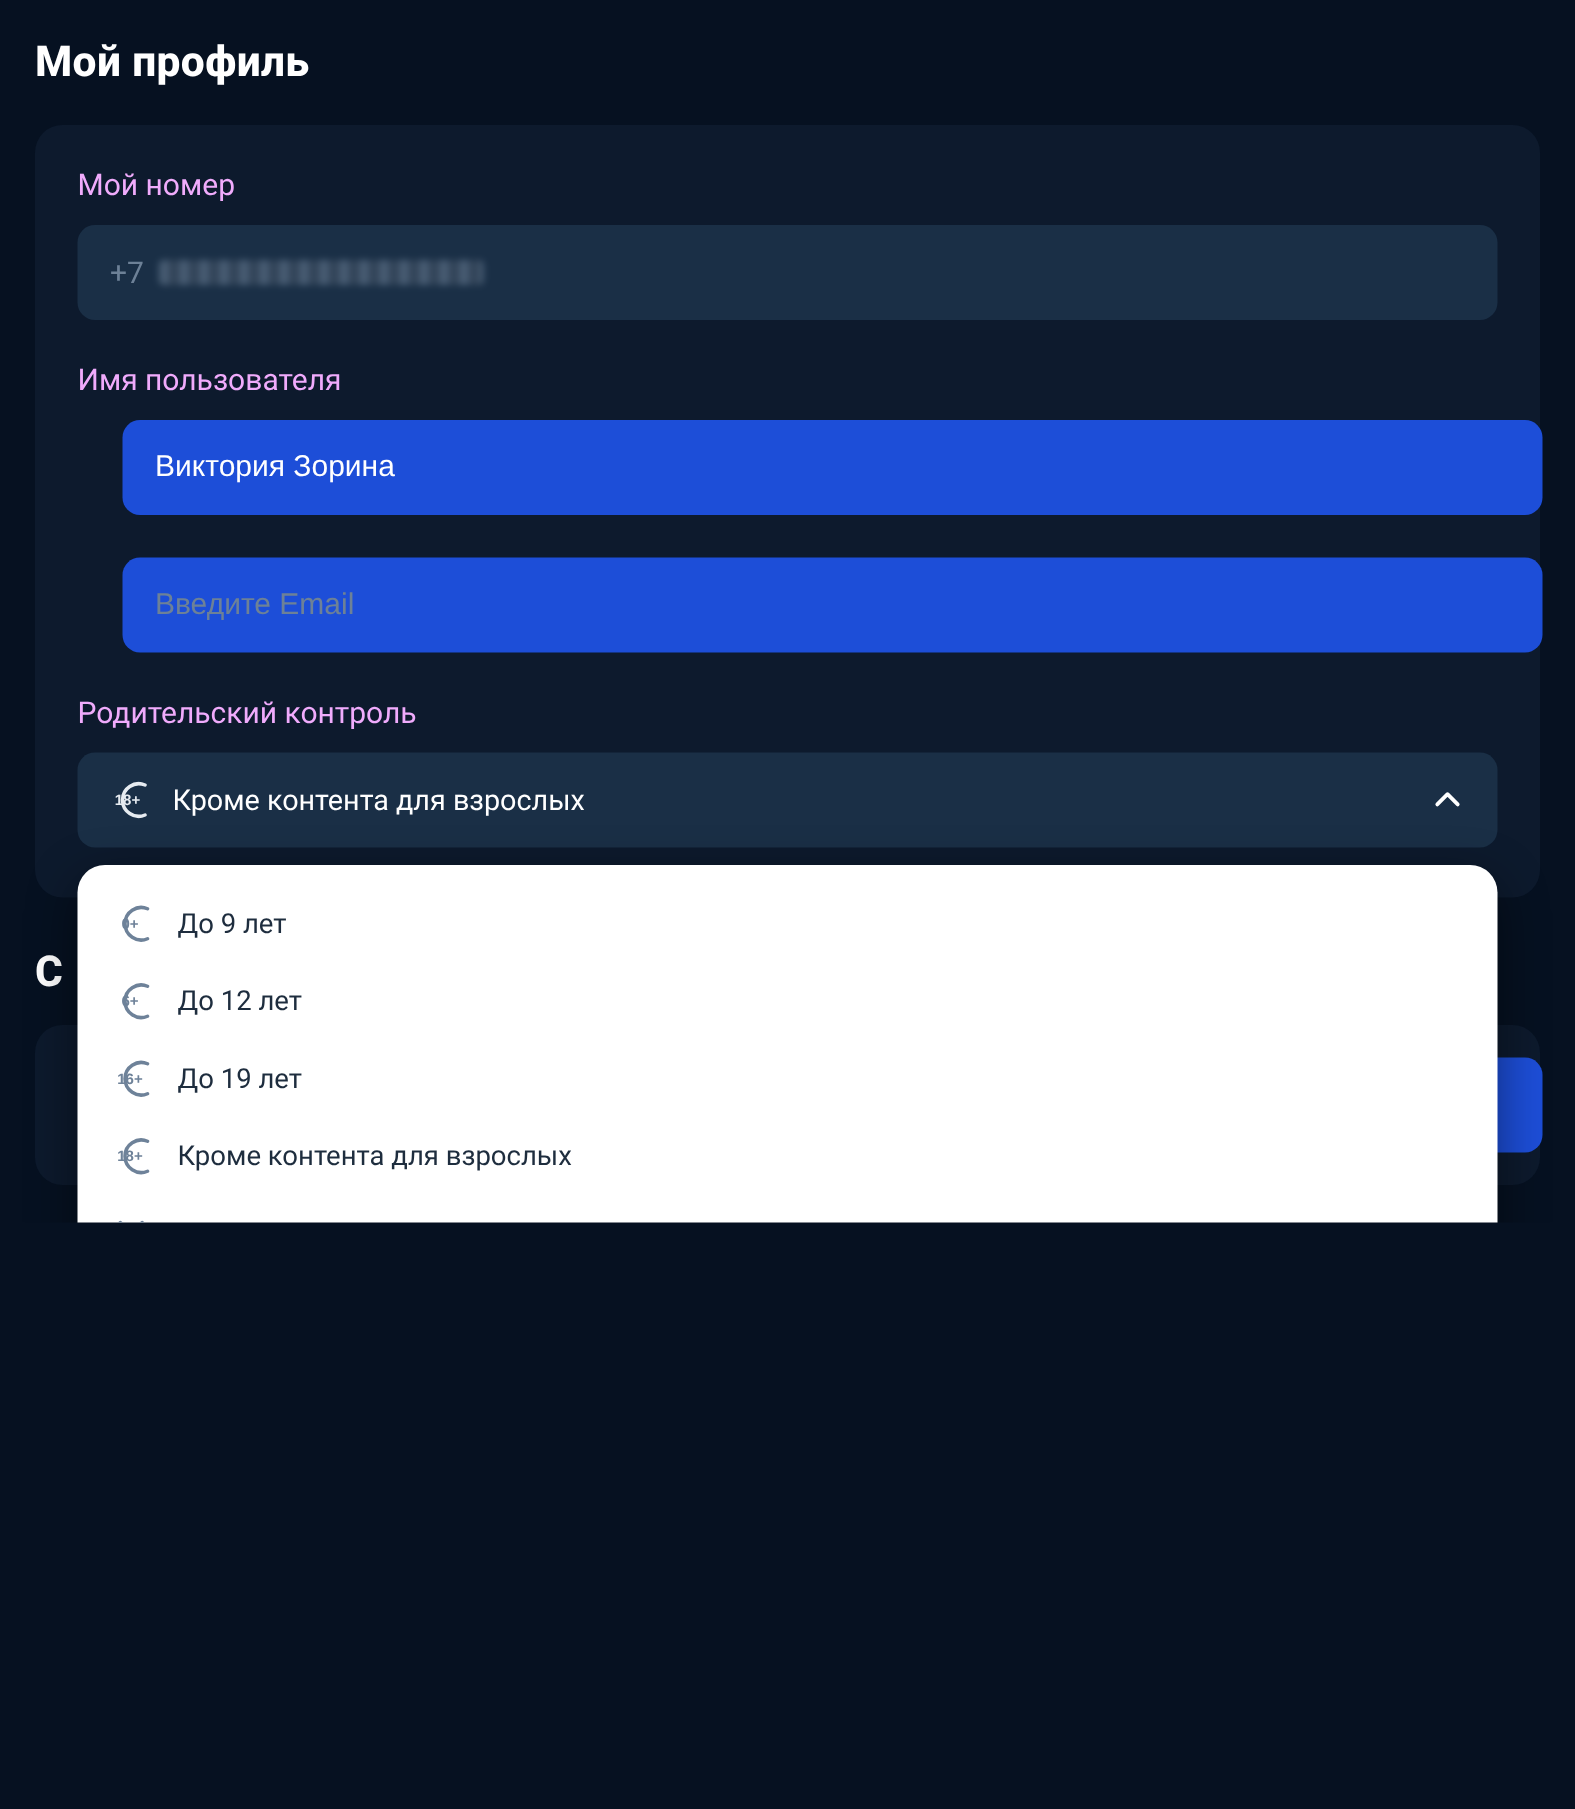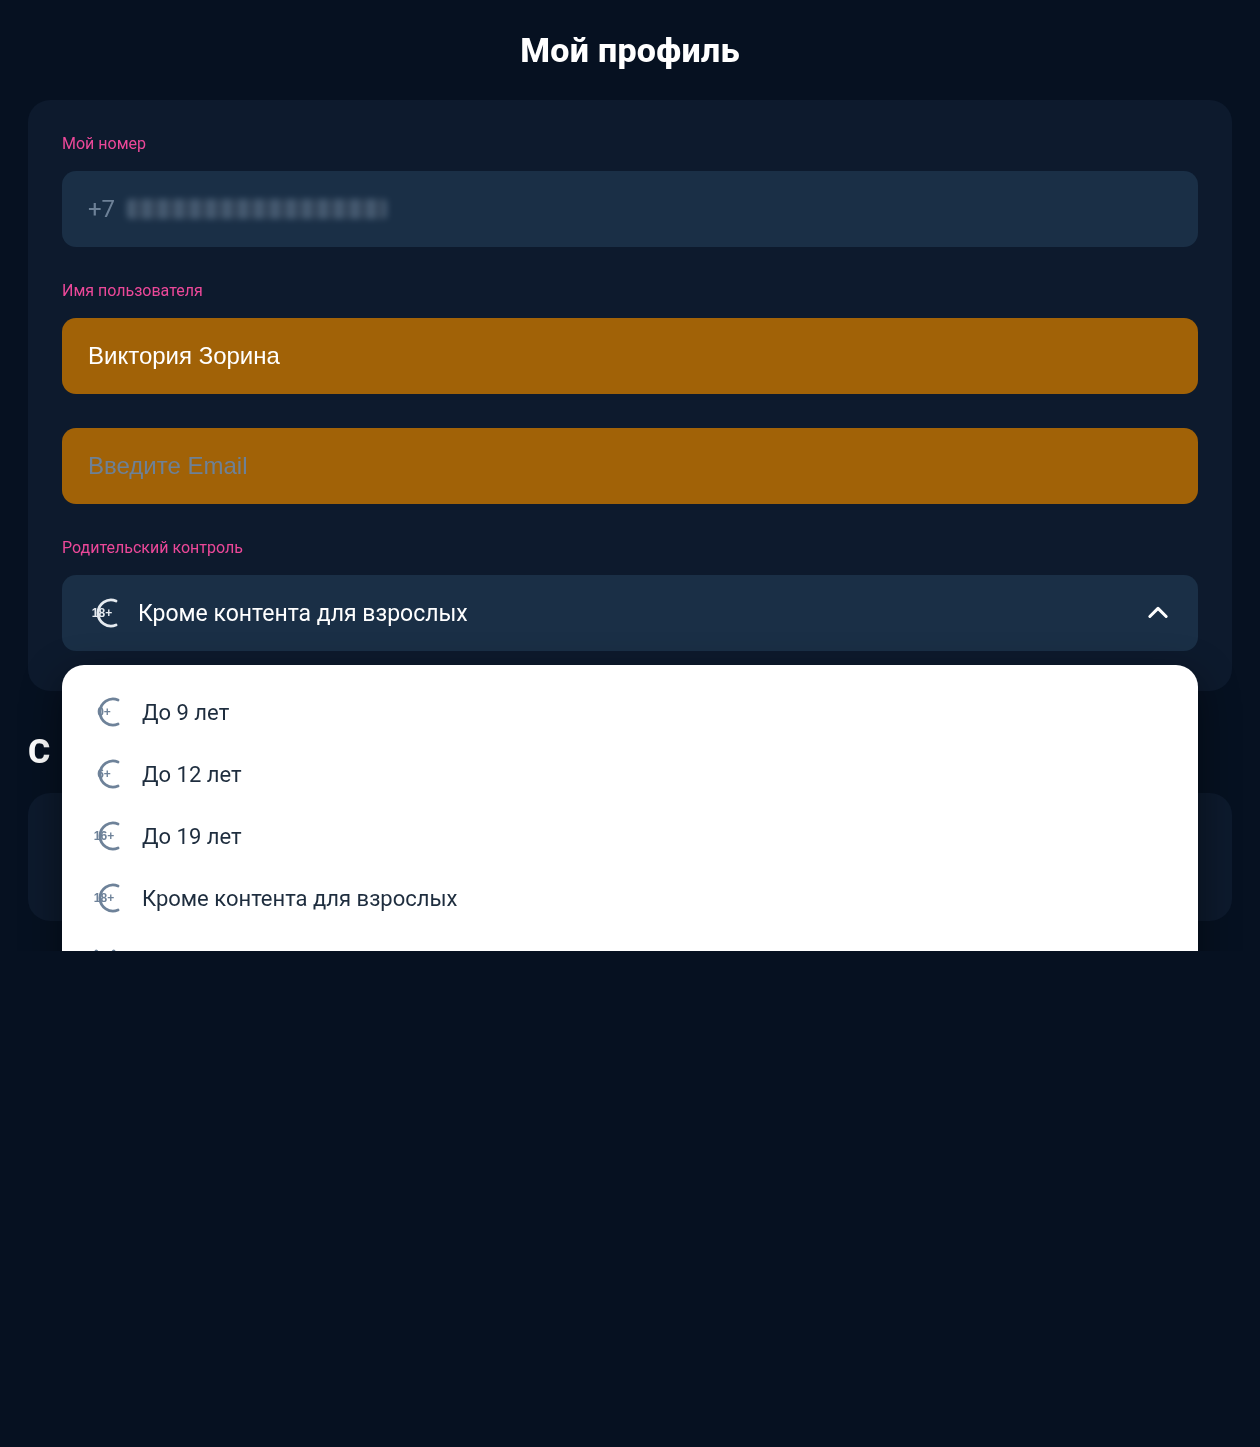--- a/index.html
+++ b/index.html
@@ -12,52 +12,52 @@
       font-family: -apple-system, BlinkMacSystemFont, 'Segoe UI', Roboto, Arial, sans-serif;
       padding: 30px 28px;
       color: #fff;
       width: 1260px;
     }
     .page-title {
       font-size: 34px;
       font-weight: 800;
       letter-spacing: 0.3px;
       margin-bottom: 30px;
-      text-align: center;
     }
     .card {
       background: #0d1a2d;
       border-radius: 22px;
       padding: 34px 34px 40px 34px;
       position: relative;
     }
     .field-label {
-      color: #ec4899;
-      font-size: 16px;
+      color: #f0abfc;
+      font-size: 24px;
       font-weight: 400;
       margin-bottom: 18px;
       margin-top: 4px;
     }
     .field-label:first-child { margin-top: 0; }
     .field-group {
       margin-bottom: 34px;
     }
     .field-group:last-child {
       margin-bottom: 0;
     }
     .input {
       width: 100%;
-      background: #a16207;
+      background: #1d4ed8;
       border: none;
       border-radius: 14px;
       padding: 0 26px;
       height: 76px;
       font-size: 24px;
       color: #fff;
       outline: none;
+      margin-left: 36px;
     }
     .input::placeholder {
       color: #6d8197;
     }
     .phone-box {
       display: flex;
       align-items: center;
       gap: 12px;
       background: #1a2f46;
       border-radius: 14px;

